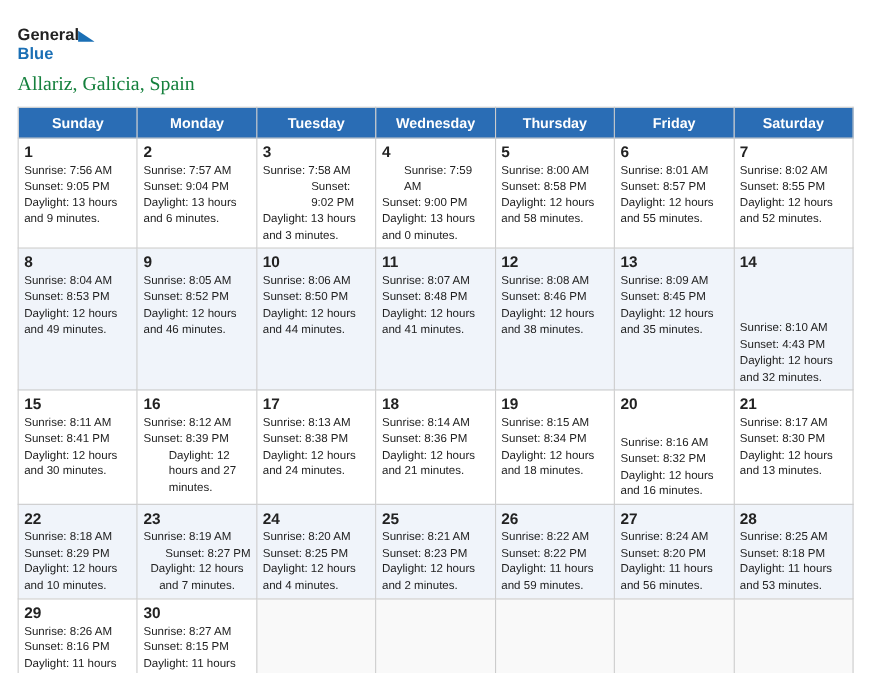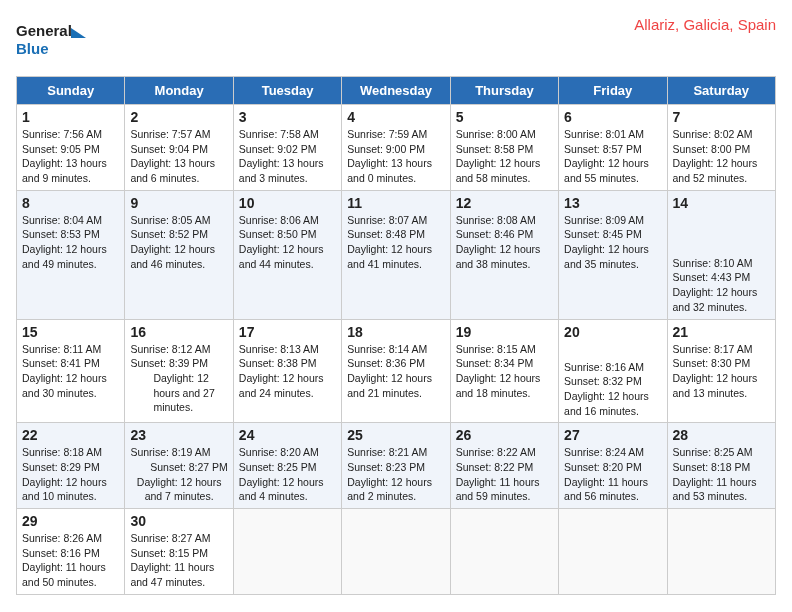--- a/index.html
+++ b/index.html
@@ -8,31 +8,32 @@
       background: #fff;
       width: 792px;
       min-height: 612px;
       padding: 16px;
     }
     .header {
       display: flex;
       justify-content: space-between;
       align-items: flex-start;
       margin-bottom: 10px;
+      flex-direction: column;
     }
     .logo {
       display: flex;
       align-items: center;
       font-size: 22px;
       font-weight: bold;
       color: #1a1a1a;
     }
     .title-block { text-align: right; }
     .month-title { font-size: 36px; font-weight: bold; color: #222; }
-    .location { font-size: 15px; color: #ef4444; }
+    .location { font-size: 18px; color: #15803d; font-family: Liberation Serif, serif; }
     .calendar { width: 100%; border-collapse: collapse; }
     .calendar th {
       background: #2a6db5;
       color: #fff;
       font-size: 13px;
       font-weight: bold;
       padding: 6px 4px;
       text-align: center;
       border: 1px solid #ccc;
     }
@@ -92,45 +93,45 @@
         </td>
         <td>
           <span class="day-num">2</span>
           <span style="display: block; line-height: 1.4;">Sunrise: 7:57 AM</span>
           <span style="display: block; line-height: 1.4;">Sunset: 9:04 PM</span>
           <span style="display: block; line-height: 1.4;">Daylight: 13 hours and 6 minutes.</span>
         </td>
         <td>
           <span class="day-num">3</span>
           <span style="display: block; line-height: 1.4;">Sunrise: 7:58 AM</span>
-          <span style="display: block; line-height: 1.4;">Sunset: 9:02 PM</span>
+          <span style="display: block; line-height: 1.4; margin-left: 44px;">Sunset: 9:02 PM</span>
           <span style="display: block; line-height: 1.4;">Daylight: 13 hours and 3 minutes.</span>
         </td>
         <td>
           <span class="day-num">4</span>
-          <span style="display: block; line-height: 1.4;">Sunrise: 7:59 AM</span>
+          <span style="display: block; line-height: 1.4; margin-left: 20px;">Sunrise: 7:59 AM</span>
           <span style="display: block; line-height: 1.4;">Sunset: 9:00 PM</span>
           <span style="display: block; line-height: 1.4;">Daylight: 13 hours and 0 minutes.</span>
         </td>
         <td>
           <span class="day-num">5</span>
           <span style="display: block; line-height: 1.4;">Sunrise: 8:00 AM</span>
           <span style="display: block; line-height: 1.4;">Sunset: 8:58 PM</span>
           <span style="display: block; line-height: 1.4;">Daylight: 12 hours and 58 minutes.</span>
         </td>
         <td>
           <span class="day-num">6</span>
           <span style="display: block; line-height: 1.4;">Sunrise: 8:01 AM</span>
           <span style="display: block; line-height: 1.4;">Sunset: 8:57 PM</span>
           <span style="display: block; line-height: 1.4;">Daylight: 12 hours and 55 minutes.</span>
         </td>
         <td>
           <span class="day-num">7</span>
           <span style="display: block; line-height: 1.4;">Sunrise: 8:02 AM</span>
-          <span style="display: block; line-height: 1.4;">Sunset: 8:00 PM</span>
+          <span style="display: block; line-height: 1.4;">Sunset: 8:55 PM</span>
           <span style="display: block; line-height: 1.4;">Daylight: 12 hours and 52 minutes.</span>
         </td>
       </tr>
       <tr class="alt">
         <td>
           <span class="day-num">8</span>
           <span style="display: block; line-height: 1.4;">Sunrise: 8:04 AM</span>
           <span style="display: block; line-height: 1.4;">Sunset: 8:53 PM</span>
           <span style="display: block; line-height: 1.4;">Daylight: 12 hours and 49 minutes.</span>
         </td>

